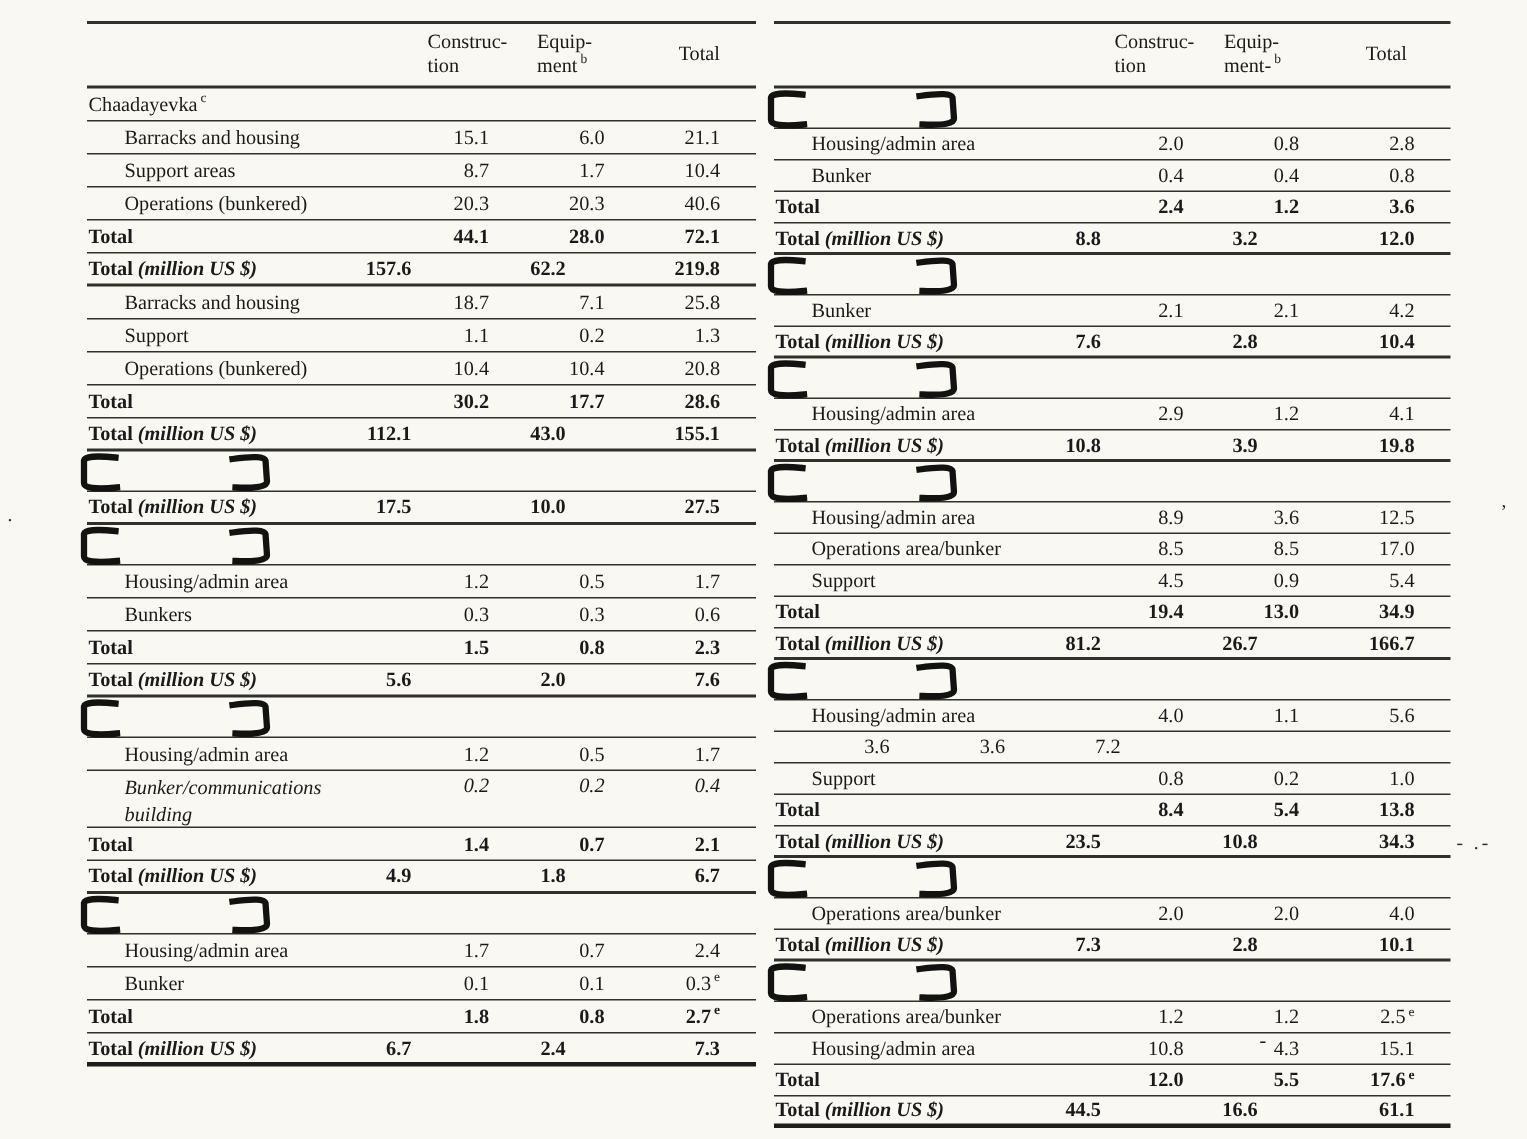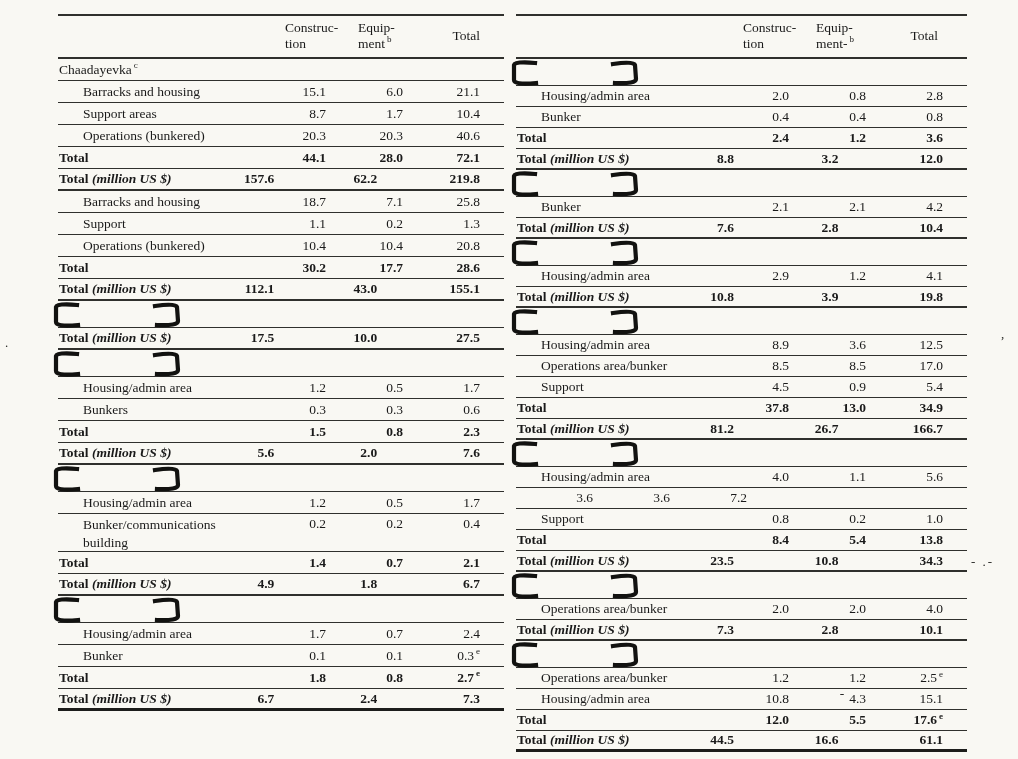--- a/index.html
+++ b/index.html
@@ -22,21 +22,21 @@
   .hc .hl{display:block;}
   .hc3{text-align:right;padding-right:24px;}
   .fsup{font-size:9px;vertical-align:super;margin-left:2px;line-height:0;}
 
   
   .trow{display:flex;align-items:center;box-sizing:border-box;
         border-bottom:1px solid var(--rule);padding-right:24px;height:21px;}
   .dtable.left .trow{height:22px;}
   .trow.t-redacted{height:27px !important;padding-left:0;align-items:flex-start;}
   .trow.t-data2{height:38px !important;align-items:flex-start;}
-  .trow.t-data2 .cell-label,.trow.t-data2 .cell-num{padding-top:2px;}
+  .trow.t-data2 .cell-label,.trow.t-data2 .cell-num{padding-top:2px;font-style:italic;}
   .trow.t-total, .trow.t-total_usd{font-weight:bold;}
   .trow.t-total_usd{border-bottom:2px solid var(--rule);gap:32px;}
   .trow.last{border-bottom:3px solid #1d1d1b;}
   .cell-label{flex:1;white-space:nowrap;overflow:visible;padding-left:1px;}
   .t-data .cell-label,.t-data2 .cell-label{padding-left:25px;}
   .lline{display:block;line-height:1.3;}
   .cell-num{width:77px;text-align:right;}
   .bi{font-style:italic;}
   .pre-dash{position:relative;top:-5px;margin-right:5px;font-weight:normal;}
 
@@ -341,21 +341,21 @@
             <div class="cell-num"><span>17.0</span></div>
           </div>
           <div class="trow t-data">
             <div class="cell-label">Support</div>
             <div class="cell-num"><span>4.5</span></div>
             <div class="cell-num"><span>0.9</span></div>
             <div class="cell-num"><span>5.4</span></div>
           </div>
           <div class="trow t-total">
             <div class="cell-label"><span>Total</span></div>
-            <div class="cell-num"><span>37.8</span></div>
+            <div class="cell-num"><span>19.4</span></div>
             <div class="cell-num"><span>13.0</span></div>
             <div class="cell-num"><span>34.9</span></div>
           </div>
           <div class="trow t-total_usd">
             <div class="cell-label"><span>Total</span><span class="bi"> (million US $)</span></div>
             <div class="cell-num"><span>81.2</span></div>
             <div class="cell-num"><span>26.7</span></div>
             <div class="cell-num"><span>166.7</span></div>
           </div>
           <div class="trow t-redacted">

